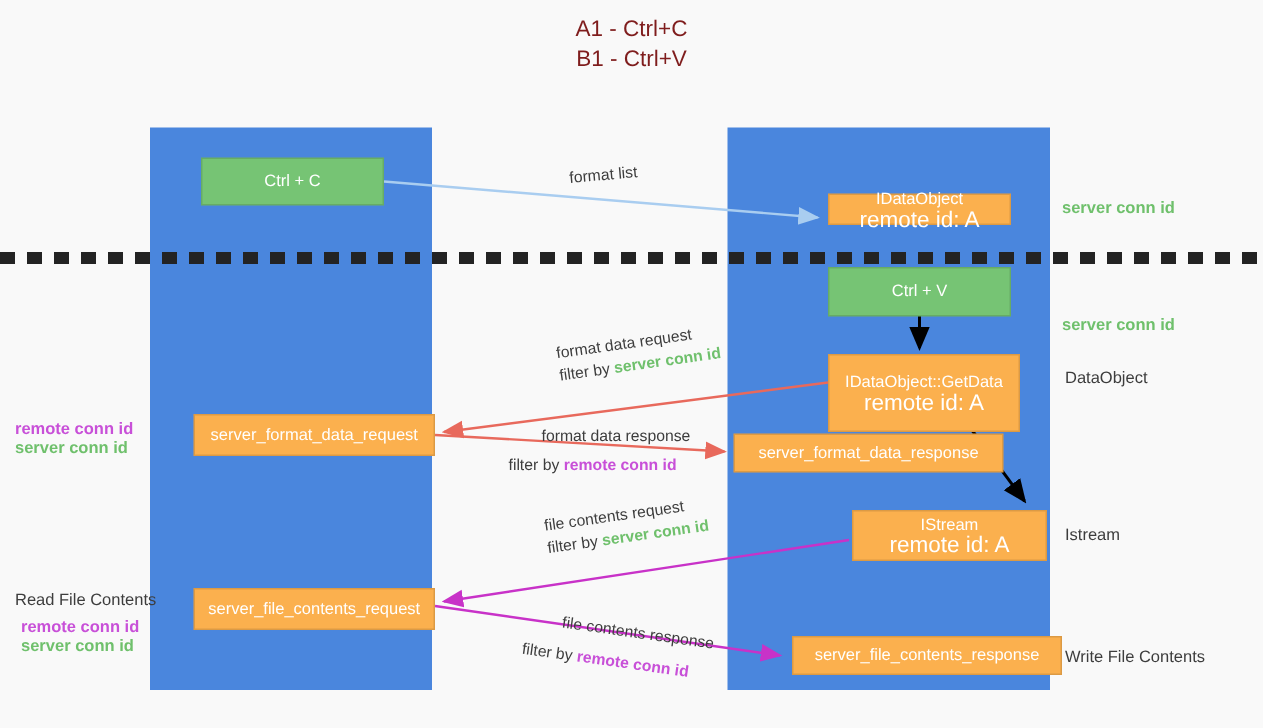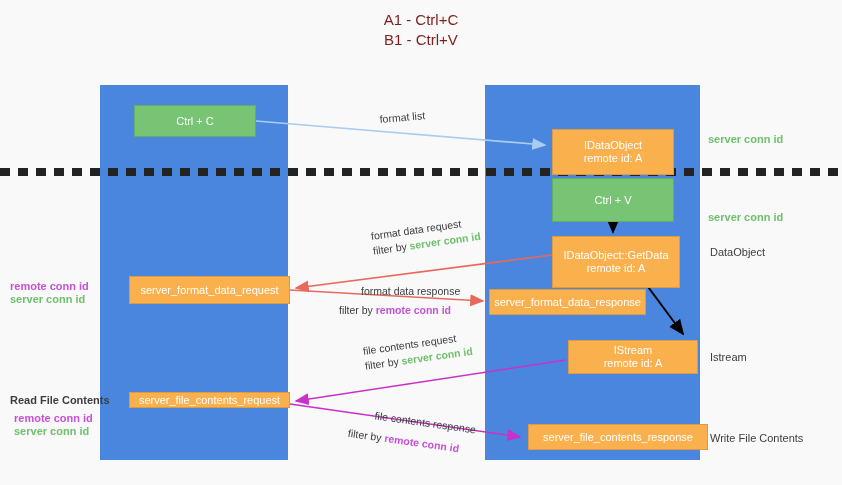--- a/index.html
+++ b/index.html
@@ -65,39 +65,38 @@
     align-items: center;
     justify-content: center;
     text-align: left;
     color: #ffffff;
     font-size: 11px;
     line-height: 13px;
     border: 1px solid rgba(0,0,0,0.12);
   }
   .node.green { background: #76c474; }
   .node.orange { background: #fbb04e; }
-  .node .l2 { font-size: 11px; }
+  .node .l2 { font-size: 15px; }
 
   
   .side-label {
     position: absolute;
     font-size: 11px;
     line-height: 14px;
     color: #3d3d3d;
     white-space: nowrap;
   }
   .green-txt { color: #6fc06c; font-weight: bold; }
   .magenta-txt { color: #c850d8; font-weight: bold; }
 
   .stack-label {
     position: absolute;
     font-size: 11px;
     line-height: 14px;
     white-space: nowrap;
-    font-weight: bold;
   }
 
   
   .edge-label {
     position: absolute;
     font-size: 10.5px;
     line-height: 15px;
     color: #3d3d3d;
     white-space: nowrap;
   }
@@ -165,44 +164,44 @@
   <div class="divider"></div>
 
   <div class="node green" style="left:134px; top:105px; width:122px; height:32px;">
     <div>Ctrl + C</div>
   </div>
 
   <div class="node orange" style="left:129px; top:276px; width:161px; height:28px;">
     <div>server_format_data_request</div>
   </div>
 
-  <div class="node orange" style="left:129px; top:392px; width:161px; height:16px;">
+  <div class="node orange" style="left:129px; top:392px; width:161px; height:28px;">
     <div>server_file_contents_request</div>
   </div>
 
-  <div class="node orange" style="left:552px; top:129px; width:122px; height:46px;">
+  <div class="node orange" style="left:552px; top:129px; width:122px; height:21px;">
     <div>IDataObject</div>
     <div class="l2">remote id: A</div>
   </div>
 
-  <div class="node green" style="left:552px; top:178px; width:122px; height:44px;">
+  <div class="node green" style="left:552px; top:178px; width:122px; height:33px;">
     <div>Ctrl + V</div>
   </div>
 
   <div class="node orange" style="left:552px; top:236px; width:128px; height:52px;">
     <div>IDataObject::GetData</div>
     <div class="l2">remote id: A</div>
   </div>
 
   <div class="node orange" style="left:568px; top:340px; width:130px; height:34px;">
     <div>IStream</div>
     <div class="l2">remote id: A</div>
   </div>
 
-  <div class="node orange" style="left:489px; top:289px; width:157px; height:26px;">
+  <div class="node orange" style="left:489px; top:289px; width:180px; height:26px;">
     <div>server_format_data_response</div>
   </div>
 
   <div class="node orange" style="left:528px; top:424px; width:180px; height:26px;">
     <div>server_file_contents_response</div>
   </div>
 
   <div class="side-label green-txt" style="left:708px; top:132px;">server conn id</div>
 
   <div class="side-label green-txt" style="left:708px; top:210px;">server conn id</div>

